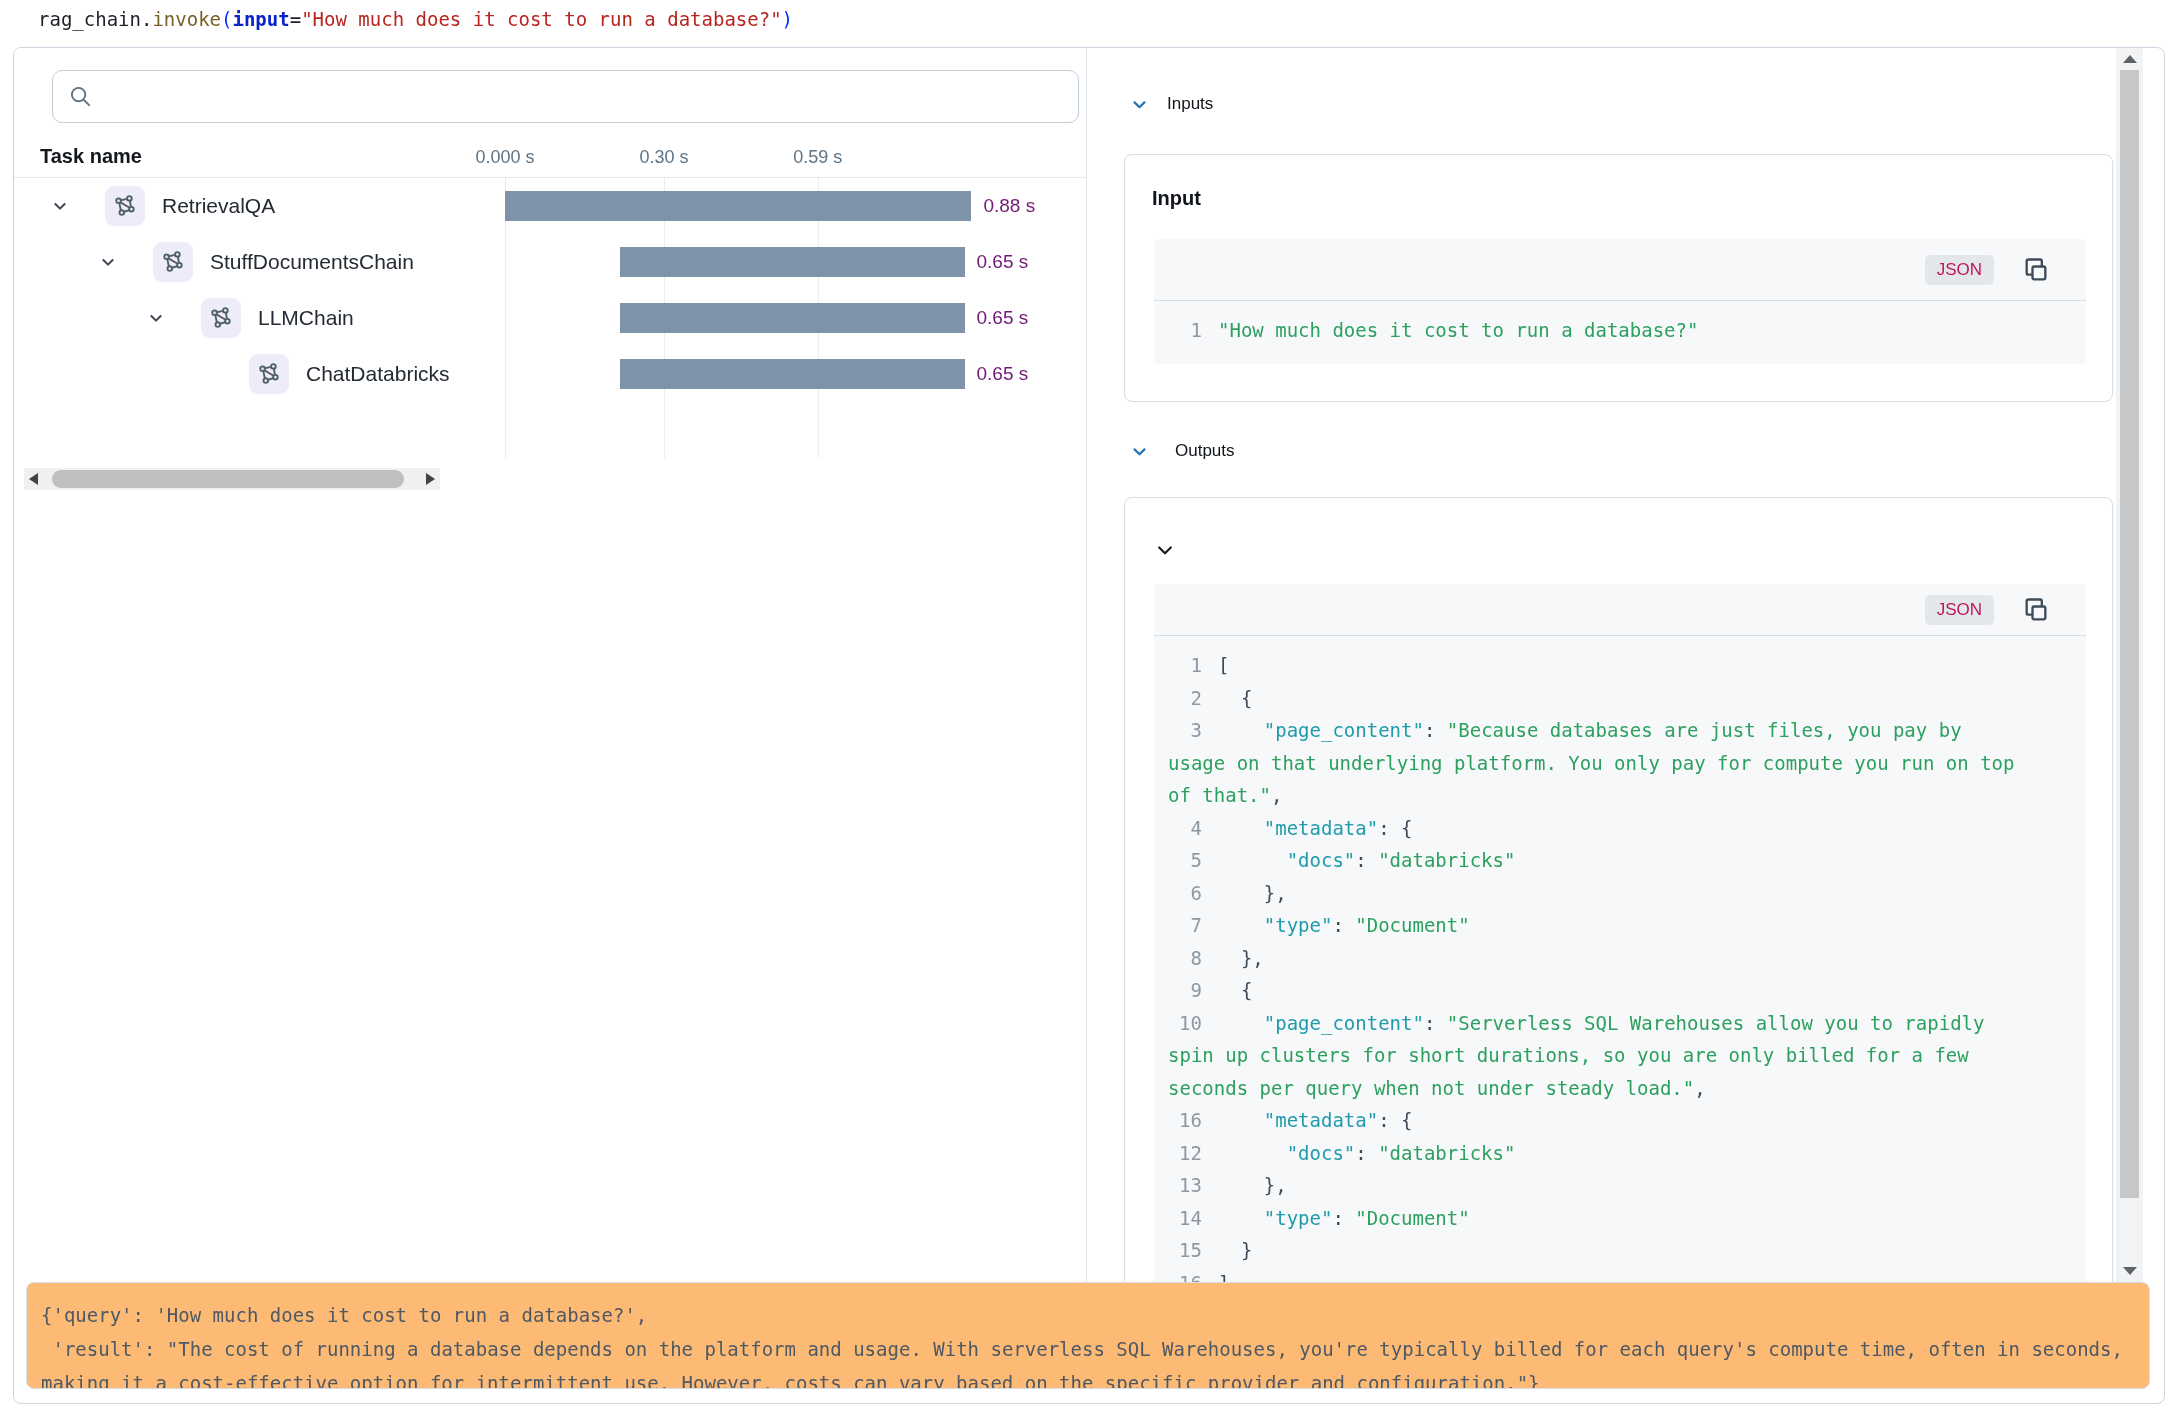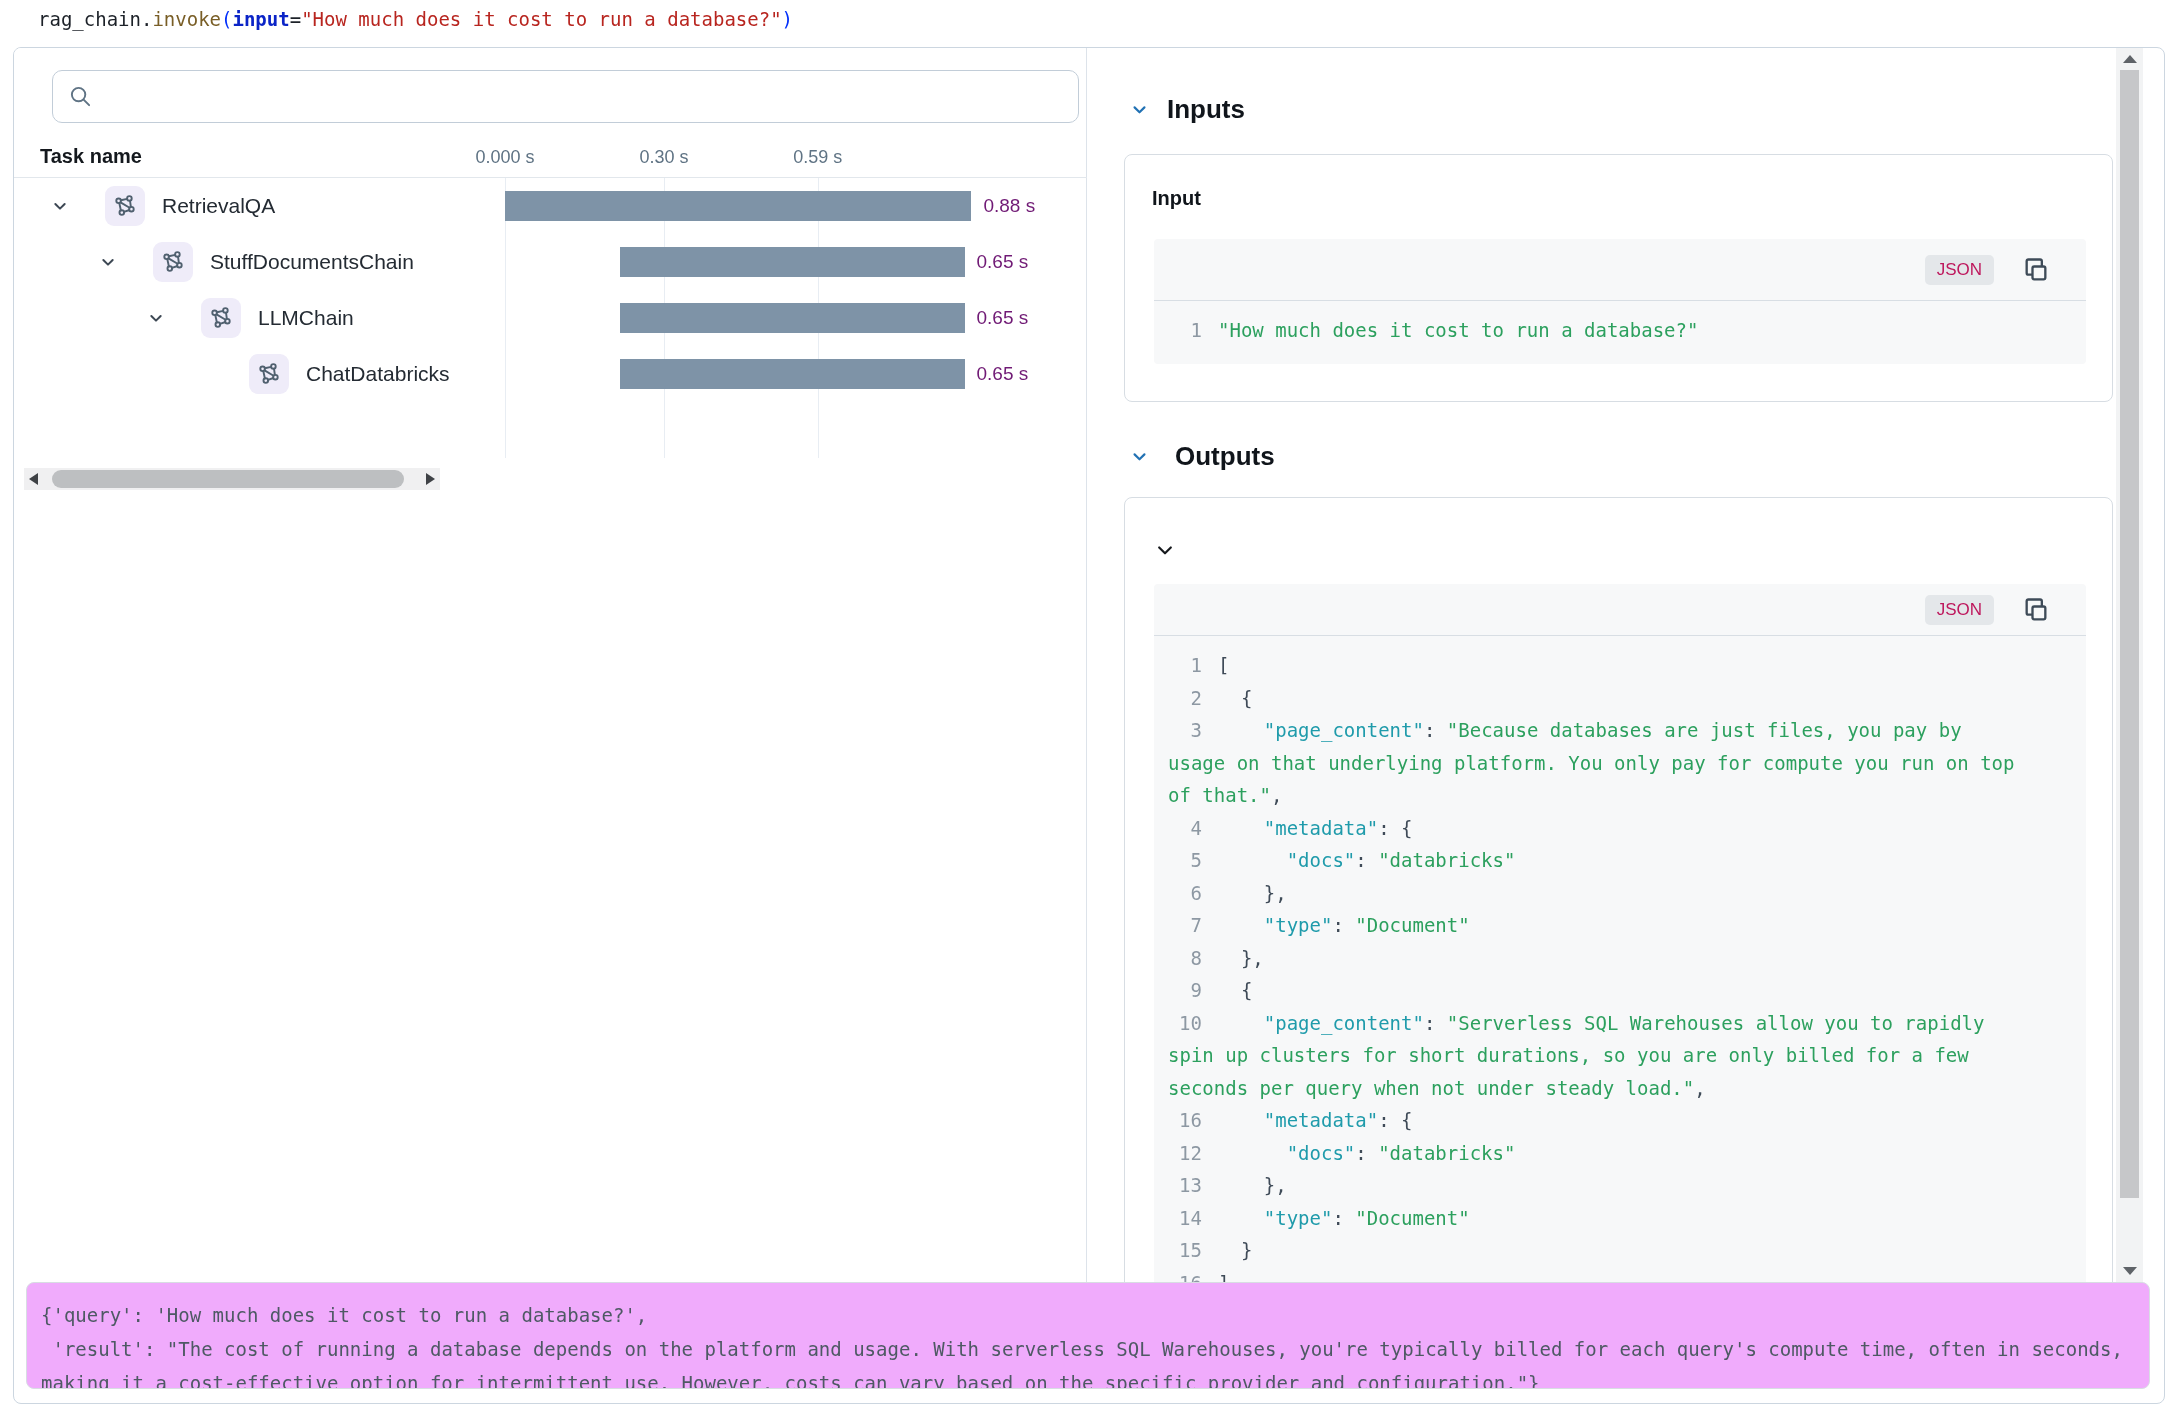--- a/index.html
+++ b/index.html
@@ -58,21 +58,21 @@
   .h-scroll { position:absolute; left:10px; top:420px; width:416px; height:22px; background:#f0f0f1; }
   .h-thumb { position:absolute; left:28px; top:2px; width:352px; height:18px; background:#bdbfc1; border-radius:9px; }
   .h-arrow { position:absolute; top:5px; width:0; height:0; border-top:6px solid transparent; border-bottom:6px solid transparent; }
   .h-arrow.left  { left:5px;  border-right:9px solid #3f4246; }
   .h-arrow.right { right:5px; border-left:9px solid #3f4246; }
 
   
   .right-pane { position:absolute; left:1074px; top:0; width:1028px; height:1236px; }
 
   .section-head { position:absolute; left:43px; display:flex; align-items:center; gap:19px; cursor:pointer; }
-  .section-title { font-size:26px; font-weight:700; color:#10151b; }
+  .section-title { font-size:17px; font-weight:400; color:#10151b; }
 
   .card { position:absolute; left:36px; width:989px; background:#fff; border:1px solid #d7dde3; border-radius:8px; }
   #input-card { top:106px; height:248px; }
   #output-card { top:449px; height:860px; }
   .card-label { position:absolute; left:27px; top:32px; font-size:20px; font-weight:600; color:#10151b; }
 
   .code-block { position:absolute; left:29px; width:932px; background:#f7f8f9; border-radius:4px; overflow:hidden; }
   #input-block  { top:84px;  height:125px; }
   #output-block { top:86px;  height:712px; }
   .block-head { position:relative; border-bottom:1px solid #d8dee4; }
@@ -97,21 +97,21 @@
 
   
   .v-scroll { position:absolute; left:2102px; top:0; width:27px; height:1236px; background:#f2f3f4; }
   .v-thumb { position:absolute; left:4px; top:22px; width:19px; height:1128px; background:#c6c7c9; }
   .v-arrow { position:absolute; left:7px; width:0; height:0; border-left:7px solid transparent; border-right:7px solid transparent; }
   .v-arrow.up   { top:7px;    border-bottom:8px solid #5f6368; }
   .v-arrow.down { bottom:9px; border-top:8px solid #5f6368; }
 
   
   .result-box { position:absolute; left:12px; top:1234px; width:2124px; height:107px;
-    border:1px solid #d8dde3; border-radius:8px; background:#f0abfc; padding:15px 14px; overflow:hidden; }
+    border:1px solid #d8dde3; border-radius:8px; background:#fdba74; padding:15px 14px; overflow:hidden; }
   .result-text { font-family:"DejaVu Sans Mono",monospace; font-size:19px; line-height:34px; color:#4e5964;
     white-space:pre-wrap; word-break:break-all; }
 </style>
 </head>
 <body>
 
 <div id="top-code"><span class="tok-plain">rag_chain.</span><span class="tok-func">invoke</span><span class="tok-brkt">(</span><span class="tok-param">input</span><span class="tok-op">=</span><span class="tok-str">"How much does it cost to run a database?"</span><span class="tok-brkt">)</span></div>
 
 <div class="outer">
   <div class="trace">

